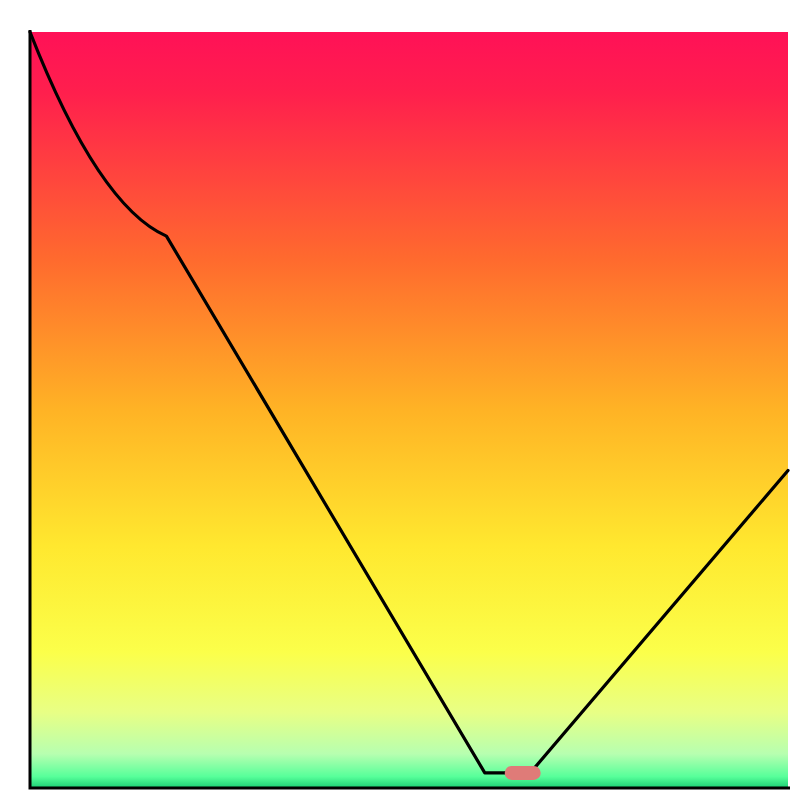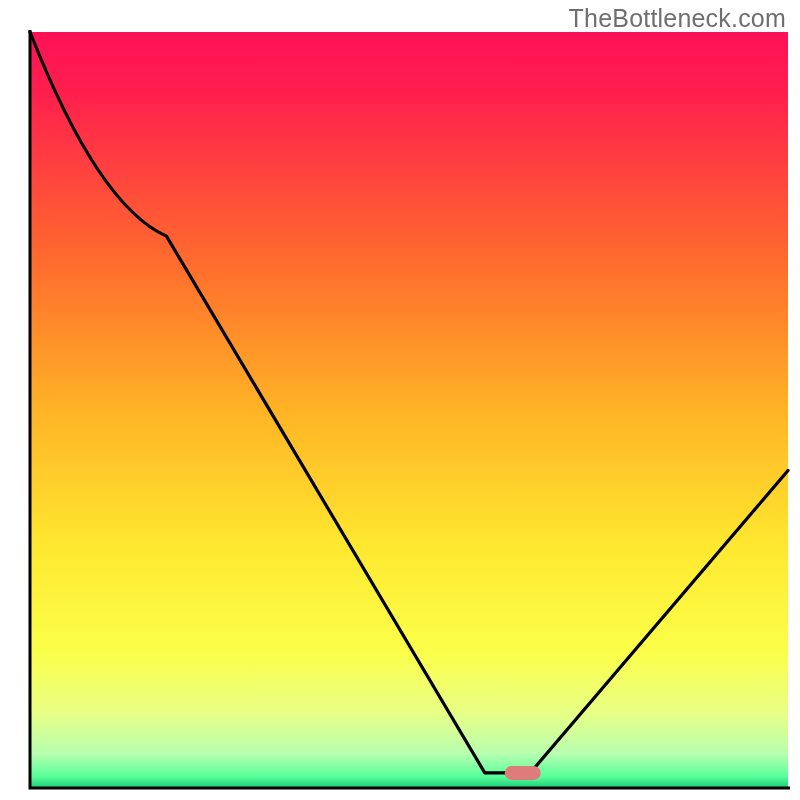--- a/index.html
+++ b/index.html
@@ -28,21 +28,20 @@
   svg {
     position: absolute;
     top: 0;
     left: 0;
   }
 </style>
 </head>
 <body>
 
 <div class="stage">
-  <div class="watermark">TheBottleneck.com</div>
 
   <svg id="chart-svg" width="800" height="800">
     <defs>
       <linearGradient id="bgGrad" x1="0" y1="0" x2="0" y2="1">
           <stop offset="0%" stop-color="#ff1157"></stop>
           <stop offset="8%" stop-color="#ff1f4d"></stop>
           <stop offset="30%" stop-color="#ff6a2e"></stop>
           <stop offset="50%" stop-color="#ffb325"></stop>
           <stop offset="68%" stop-color="#ffe82f"></stop>
           <stop offset="82%" stop-color="#fbff4a"></stop>

